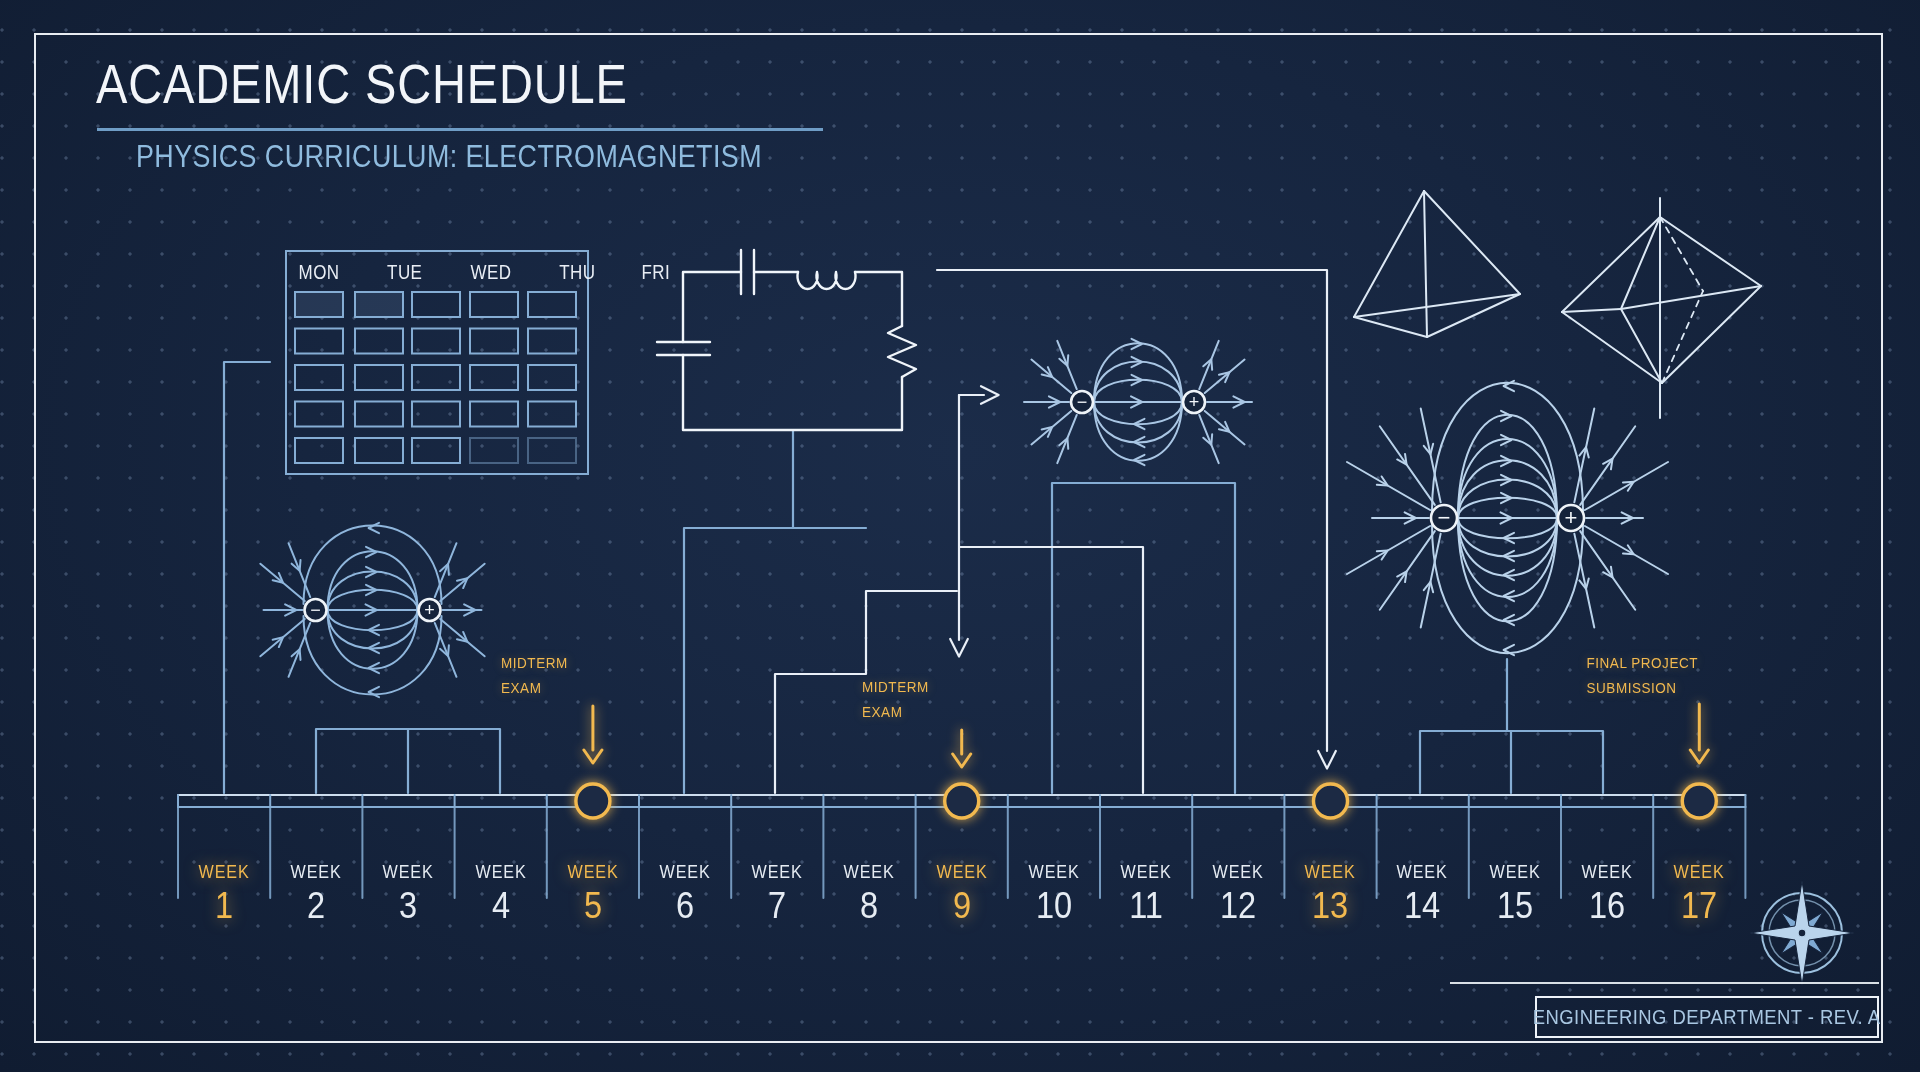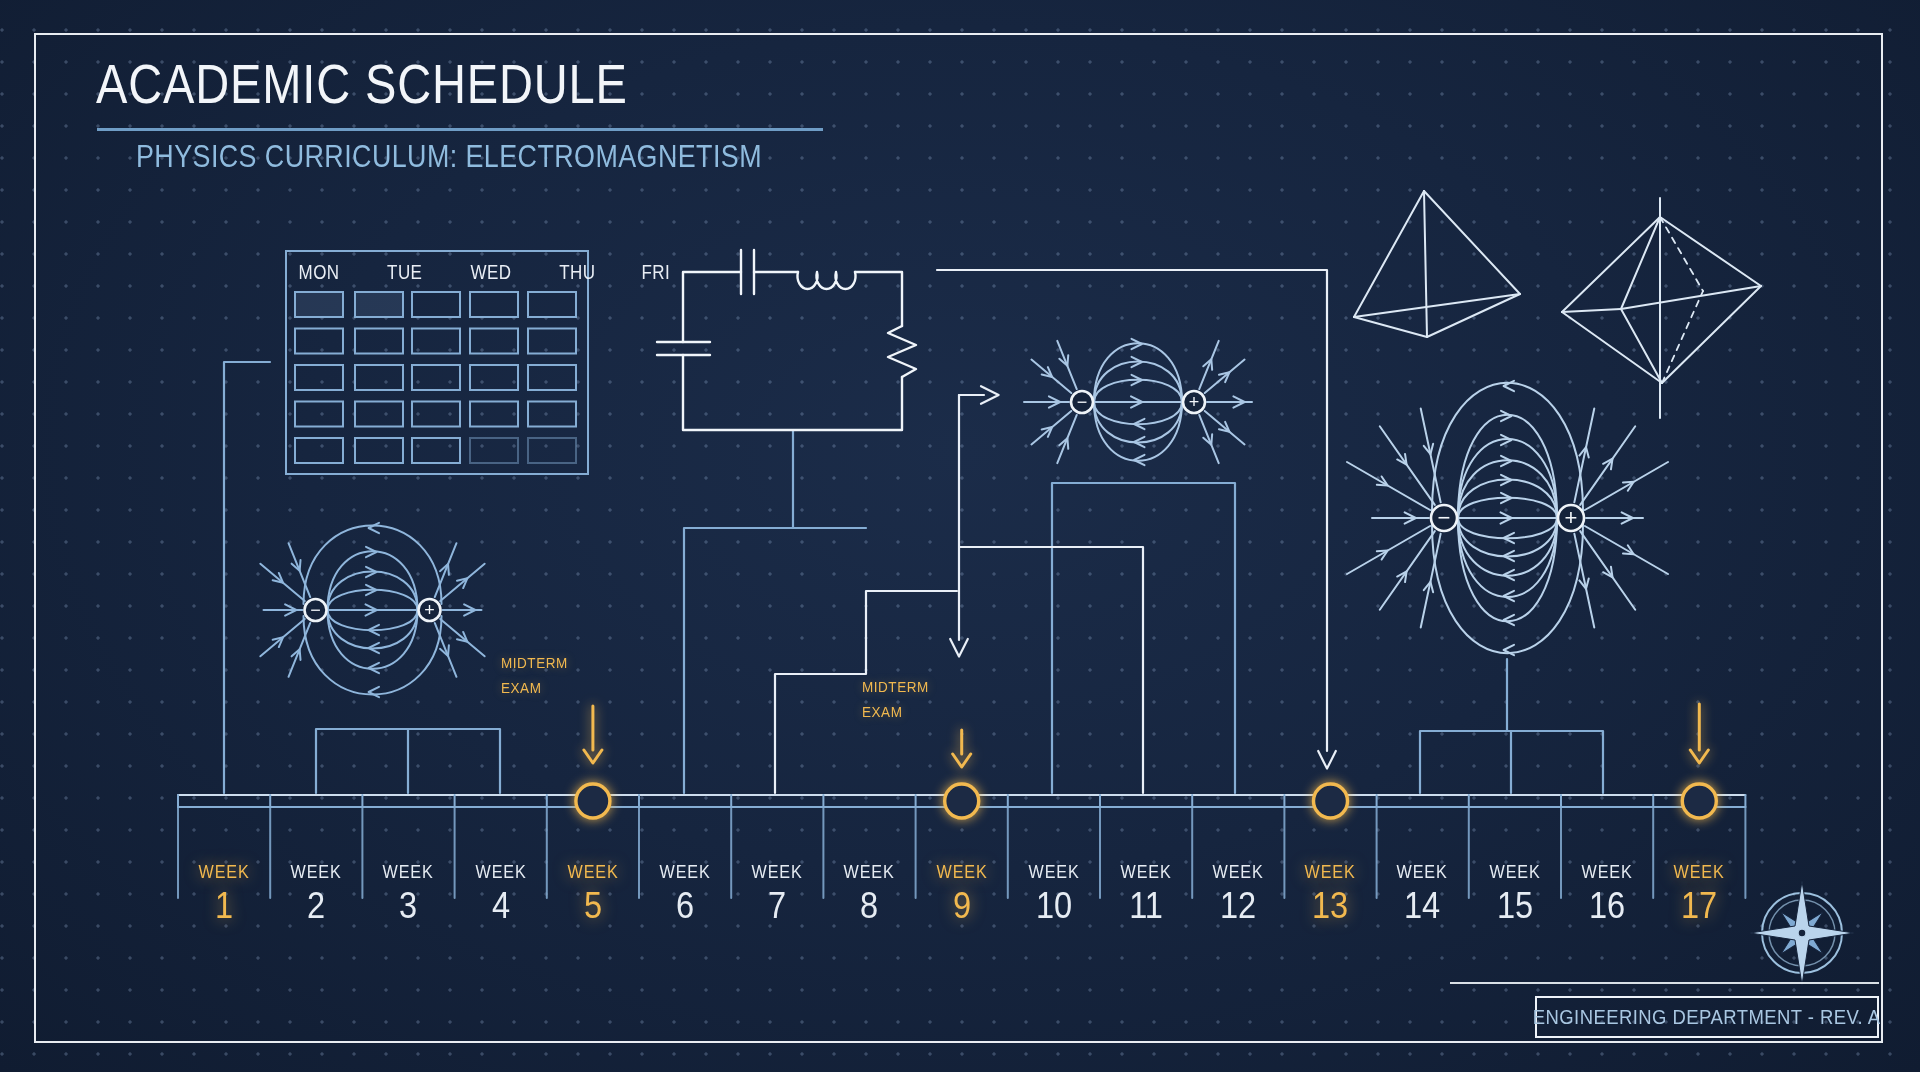--- a/index.html
+++ b/index.html
@@ -349,20 +349,24 @@
   </div>
 
   <div class="note" style="left:490px;top:650px;width:220px;">
     <div>MIDTERM</div>
     <div>EXAM</div>
   </div>
   <div class="note" style="left:851px;top:674px;width:220px;">
     <div>MIDTERM</div>
     <div>EXAM</div>
   </div>
+  <div class="note" style="left:1574px;top:650px;width:250px;">
+    <div>FINAL PROJECT</div>
+    <div>SUBMISSION</div>
+  </div>
 
   <div class="abs weeks" id="weeks">
       <div class="wk gold">
         <span class="lbl">WEEK</span>
         <span class="num">1</span>
       </div>
       <div class="wk">
         <span class="lbl">WEEK</span>
         <span class="num">2</span>
       </div>

